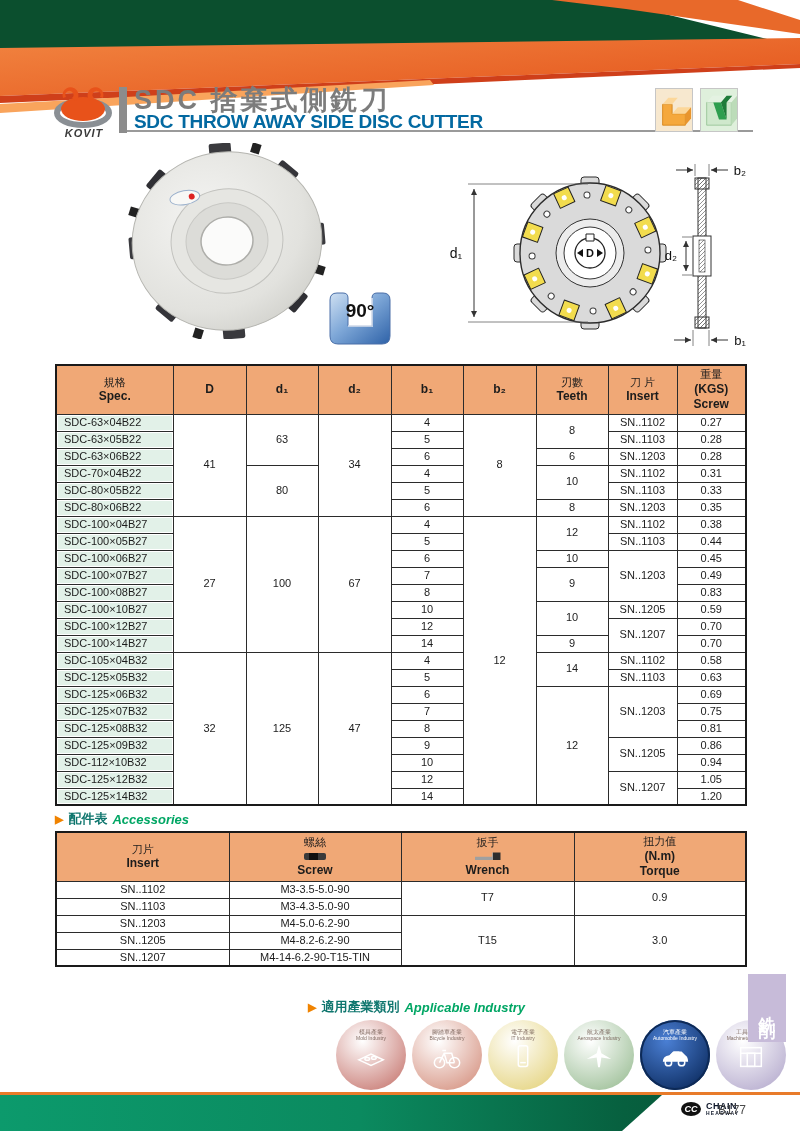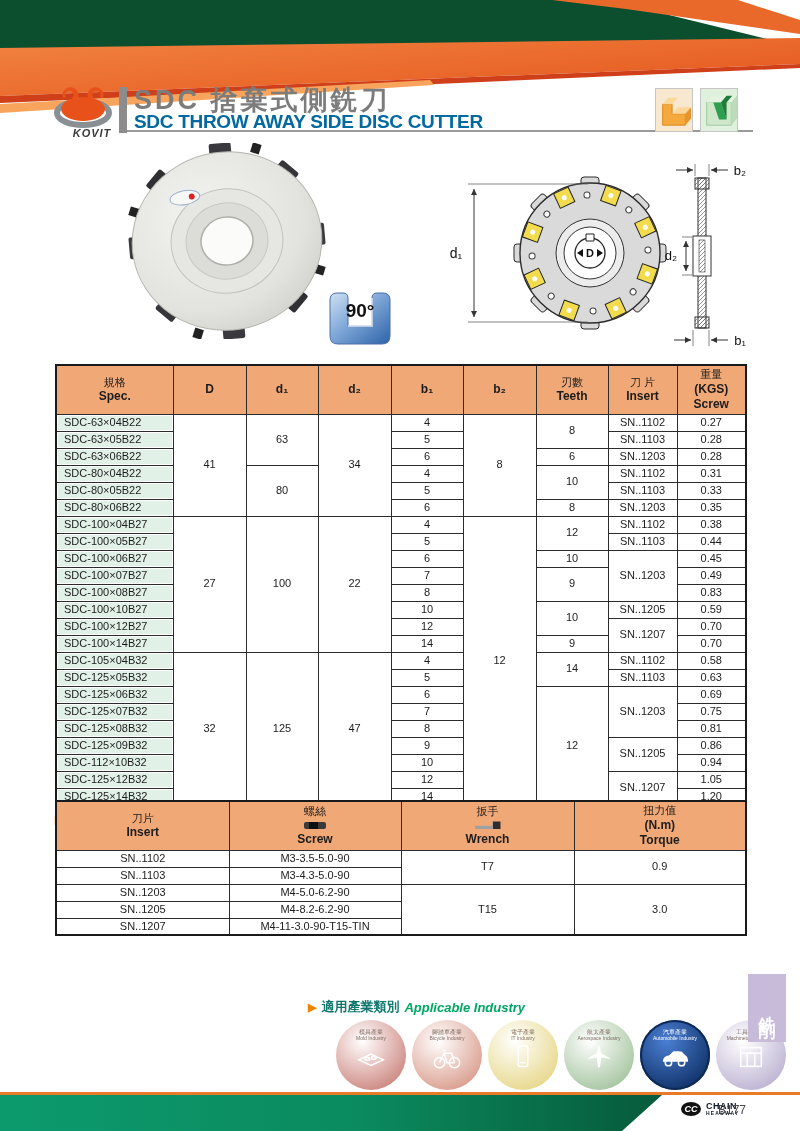--- a/index.html
+++ b/index.html
@@ -14,39 +14,39 @@
   .banner { position:absolute; top:0; left:0; width:800px; height:125px; }
   .banner > div { position:absolute; inset:0; }
   .b-green   { background:#0b4f2e; clip-path:polygon(0 0,608px 0,800px 47px,800px 62px,0 48px); }
   .b-orange-top { background:#e8692a; clip-path:polygon(552px 0,738px 0,800px 20px,800px 34px,626px 9px); }
   .b-orange-main { background:linear-gradient(175deg,#f5914a,#e75f24 70%); clip-path:polygon(0 48px,800px 38px,800px 64px,0 96px); }
   .b-red-stripe { background:#cf3f1a; clip-path:polygon(0 96px,800px 64px,800px 68px,0 103px); }
   .b-light-sliver { background:#f9a45c; clip-path:polygon(0 104px,430px 80px,434px 85px,0 113px); }
 
   
   .logo-svg { left:50px; top:80px; width:66px; height:48px; }
-  .brand-text { left:60px; top:127px; width:64px; text-align:center; font-style:italic; font-weight:bold; font-size:11px; color:#3a3a3a; letter-spacing:1px; }
+  .brand-text { left:52px; top:127px; width:64px; text-align:center; font-style:italic; font-weight:bold; font-size:11px; color:#3a3a3a; letter-spacing:1px; }
   .title-bar { left:119px; top:87px; width:8px; height:46px; background:#8c8c8c; }
   .title-zh { left:134px; top:82px; font-size:27px; color:#7c7c7c; letter-spacing:3px; font-weight:bold; }
   .title-en { left:134px; top:111px; font-size:19px; color:#0369a1; font-weight:bold; letter-spacing:-0.3px; }
   .title-rule { left:127px; top:130px; width:626px; height:2px; background:#9a9a9a; }
   .op-icon { top:88px; width:38px; height:44px; border:1px solid #c6c6c6; }
   .op-icon.step { left:655px; background:#f7e8cf; }
   .op-icon.slot { left:700px; background:#dff0dc; }
   .op-icon svg { width:100%; height:100%; display:block; }
 
   
   .photo-svg   { left:123px; top:143px; width:212px; height:196px; }
   .angle-svg   { left:320px; top:284px; width:78px; height:68px; }
   .drawing-svg { left:440px; top:148px; width:322px; height:210px; }
 
   
   table { border-collapse:collapse; table-layout:fixed; background:#fff; }
   .spec-table { left:55px; top:364px; width:690px; border:2px solid #1a1a1a; }
-  .acc-table  { left:55px; top:800px; width:690px; border:2px solid #1a1a1a; }
+  .acc-table  { left:55px; top:831px; width:690px; border:2px solid #1a1a1a; }
   th, td { border:1px solid #2b2b2b; text-align:center; font-size:11px; line-height:1.25; }
   th { background:#f0a876; color:#1c1c1c; padding:2px 1px; font-weight:bold; }
   th div.zh { font-weight:normal; font-size:11px; }
   th div { font-size:12px; }
   .spec-table td { height:17px; padding:0 2px; }
   .acc-table  td { height:17px; padding:0 2px; }
   td.spec { background:#e2f1e8; text-align:left; padding-left:7px; box-shadow:inset 0 0 0 1px #fff; }
 
   .hicon { display:inline-block; vertical-align:middle; margin:1px 0; }
   .screw-icon { width:22px; height:7px; border-radius:2px;
@@ -352,21 +352,21 @@
         <td>0.28</td>
       </tr>
       <tr>
         <td class="spec">SDC-63×06B22</td>
         <td>6</td>
         <td>6</td>
         <td>SN..1203</td>
         <td>0.28</td>
       </tr>
       <tr>
-        <td class="spec">SDC-80×04B22</td>
+        <td class="spec">SDC-70×04B22</td>
         <td rowspan="3">80</td>
         <td>4</td>
         <td rowspan="2">10</td>
         <td>SN..1102</td>
         <td>0.31</td>
       </tr>
       <tr>
         <td class="spec">SDC-80×05B22</td>
         <td>5</td>
         <td>SN..1103</td>
@@ -376,21 +376,21 @@
         <td class="spec">SDC-80×06B22</td>
         <td>6</td>
         <td>8</td>
         <td>SN..1203</td>
         <td>0.35</td>
       </tr>
       <tr>
         <td class="spec">SDC-100×04B27</td>
         <td rowspan="8">27</td>
         <td rowspan="8">100</td>
-        <td rowspan="8">22</td>
+        <td rowspan="8">67</td>
         <td>4</td>
         <td rowspan="17">12</td>
         <td rowspan="2">12</td>
         <td>SN..1102</td>
         <td>0.38</td>
       </tr>
       <tr>
         <td class="spec">SDC-100×05B27</td>
         <td>5</td>
         <td>SN..1103</td>
@@ -535,21 +535,21 @@
         <td>M4-5.0-6.2-90</td>
         <td rowspan="3">T15</td>
         <td rowspan="3">3.0</td>
       </tr>
       <tr>
         <td>SN..1205</td>
         <td>M4-8.2-6.2-90</td>
       </tr>
       <tr>
         <td>SN..1207</td>
-        <td>M4-11-3.0-90-T15-TIN</td>
+        <td>M4-14-6.2-90-T15-TIN</td>
       </tr>
     </tbody>
 </table>
 
 <div class="abs sec-head ind-head">
   <span class="arrow">▶</span>
   <span class="zh">適用產業類別</span>
   <span class="en">Applicable Industry</span>
 </div>
 

